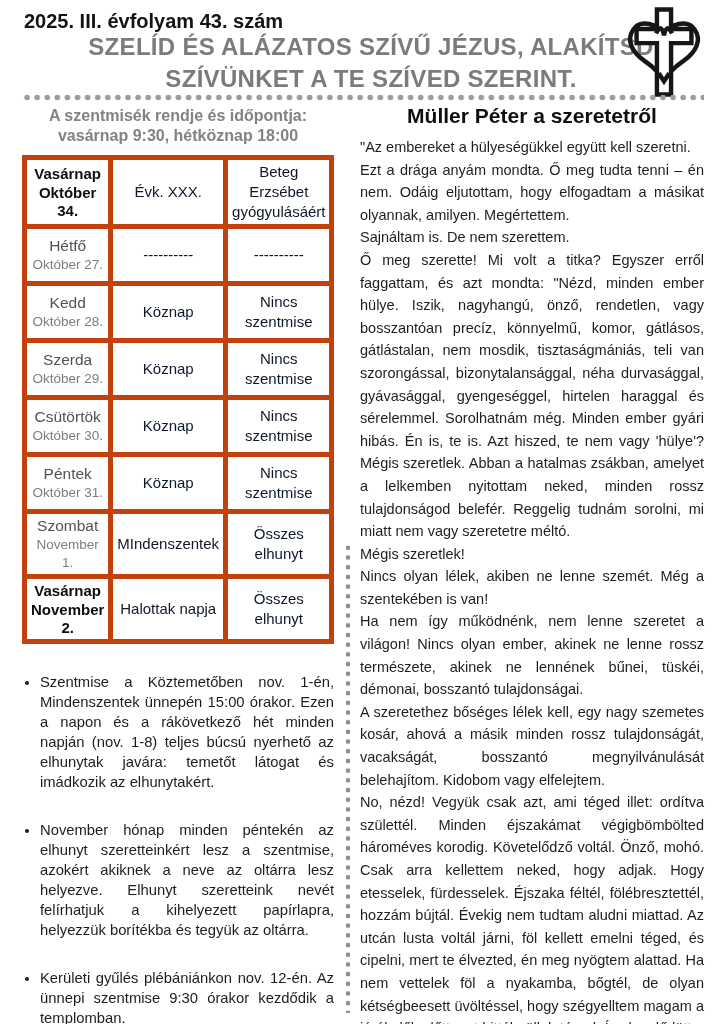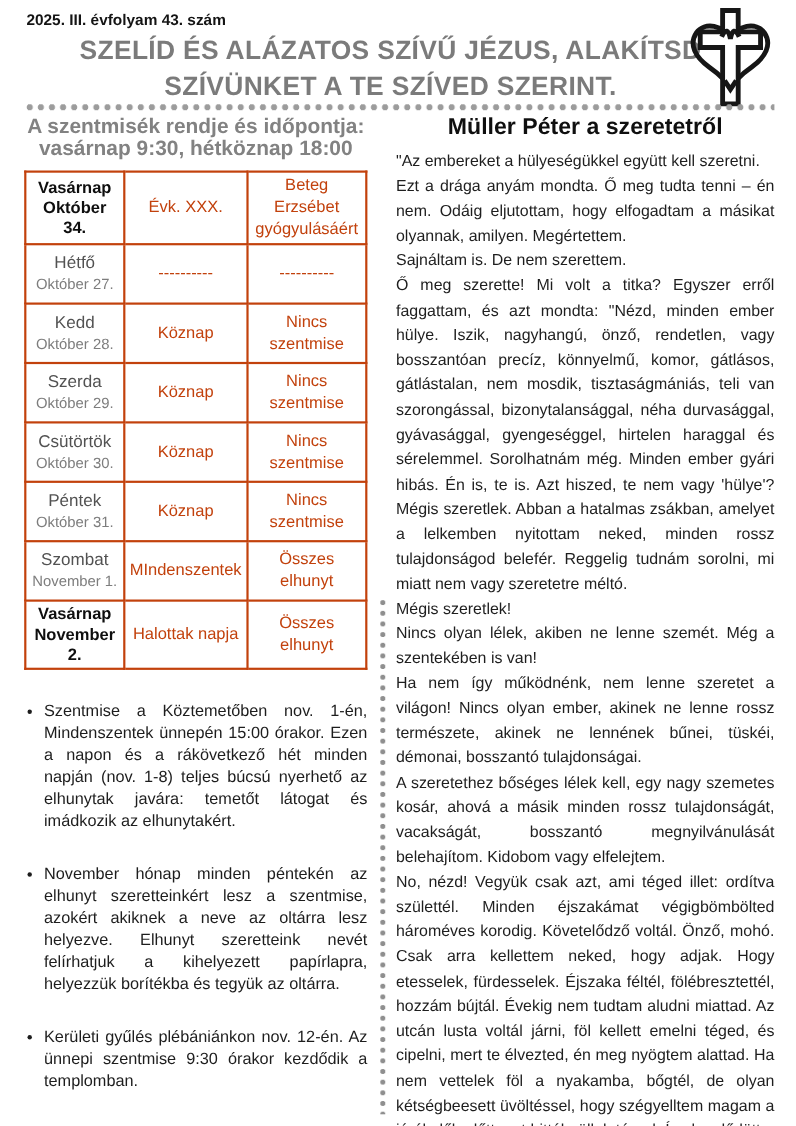--- a/index.html
+++ b/index.html
@@ -1,50 +1,50 @@
 <!DOCTYPE html>
 <html lang="hu"><head>
 <meta charset="utf-8">
 <style>
   html,body{margin:0;padding:0;background:#ffffff;}
   .page{
     position:relative;width:724px;height:1024px;background:#ffffff;overflow:hidden;
     font-family:"Liberation Sans","DejaVu Sans",sans-serif;color:#1b1b1b;
   }
   
-  .issue{position:absolute;left:24px;top:10px;font-size:14px;font-weight:bold;color:#141414;}
+  .issue{position:absolute;left:24px;top:10px;font-size:20px;font-weight:bold;color:#141414;}
   .main-title{
-    position:absolute;left:40px;top:31px;width:630px;text-align:center;
+    position:absolute;left:56px;top:31px;width:630px;text-align:center;
     font-size:24px;font-weight:bold;color:#7b7b7b;line-height:32px;letter-spacing:.3px;
   }
   .cross-wrap{position:absolute;right:14px;top:6px;width:92px;height:92px;}
   .dotted-h{
     position:absolute;left:22px;top:93px;width:682px;height:9px;
     background-image:radial-gradient(circle,#9c9c9c 2.6px,transparent 3.1px);
     background-size:10.1px 9px;background-position:0 50%;background-repeat:repeat-x;
   }
   
   .left-col{position:absolute;left:22px;top:106px;width:312px;}
   .right-col{position:absolute;left:360px;top:104px;width:344px;}
   .dotted-v{
     position:absolute;left:344px;top:543px;width:8px;height:470px;
     background-image:radial-gradient(circle,#8f8f8f 2.1px,transparent 2.6px);
     background-size:8px 9.7px;background-position:50% 0;background-repeat:repeat-y;
   }
   
   .newsletter-title{font-size:17px;text-align:center;color:#262626;margin:2px 0 4px 0;}
-  .subtitle{font-size:19px;font-weight:bold;color:#828282;text-align:center;line-height:20px;}
+  .subtitle{font-size:16px;font-weight:bold;color:#828282;text-align:center;line-height:20px;}
   table.schedule{width:100%;border-collapse:collapse;margin-top:9px;}
   table.schedule td{
-    border:2px solid #c2410c;text-align:center;vertical-align:middle;
+    border:5px solid #c2410c;text-align:center;vertical-align:middle;
     height:48px;padding:2px 4px;
   }
   .day-name{font-size:15.5px;color:#525252;line-height:20px;}
   .day-date{font-size:13.5px;color:#7d7d7d;line-height:18px;}
-  .occ,.intent{font-size:15px;color:#c2410c;line-height:20px;}
+  .occ,.intent{font-size:15px;color:#0f172a;line-height:20px;}
   tr.bold-row .day-name,tr.bold-row .day-date{font-weight:bold;color:#0e0e0e;font-size:15px;}
   ul.announcements{
     margin:13px 0 0 0;padding-left:18px;font-size:14.8px;line-height:20px;
     text-align:justify;color:#1d1d1d;
   }
   ul.announcements li{margin-bottom:3px;margin-top:28px;}
   .wisdom-heading{font-size:21px;font-weight:bold;text-align:center;color:#0f0f0f;margin-top:11px;}
   
   .article-title{font-size:21px;font-weight:bold;text-align:center;color:#0f0f0f;margin:0 0 8px 0;}
   .article p{font-size:14.5px;line-height:22.6px;text-align:justify;margin:0;color:#1e1e1e;}

